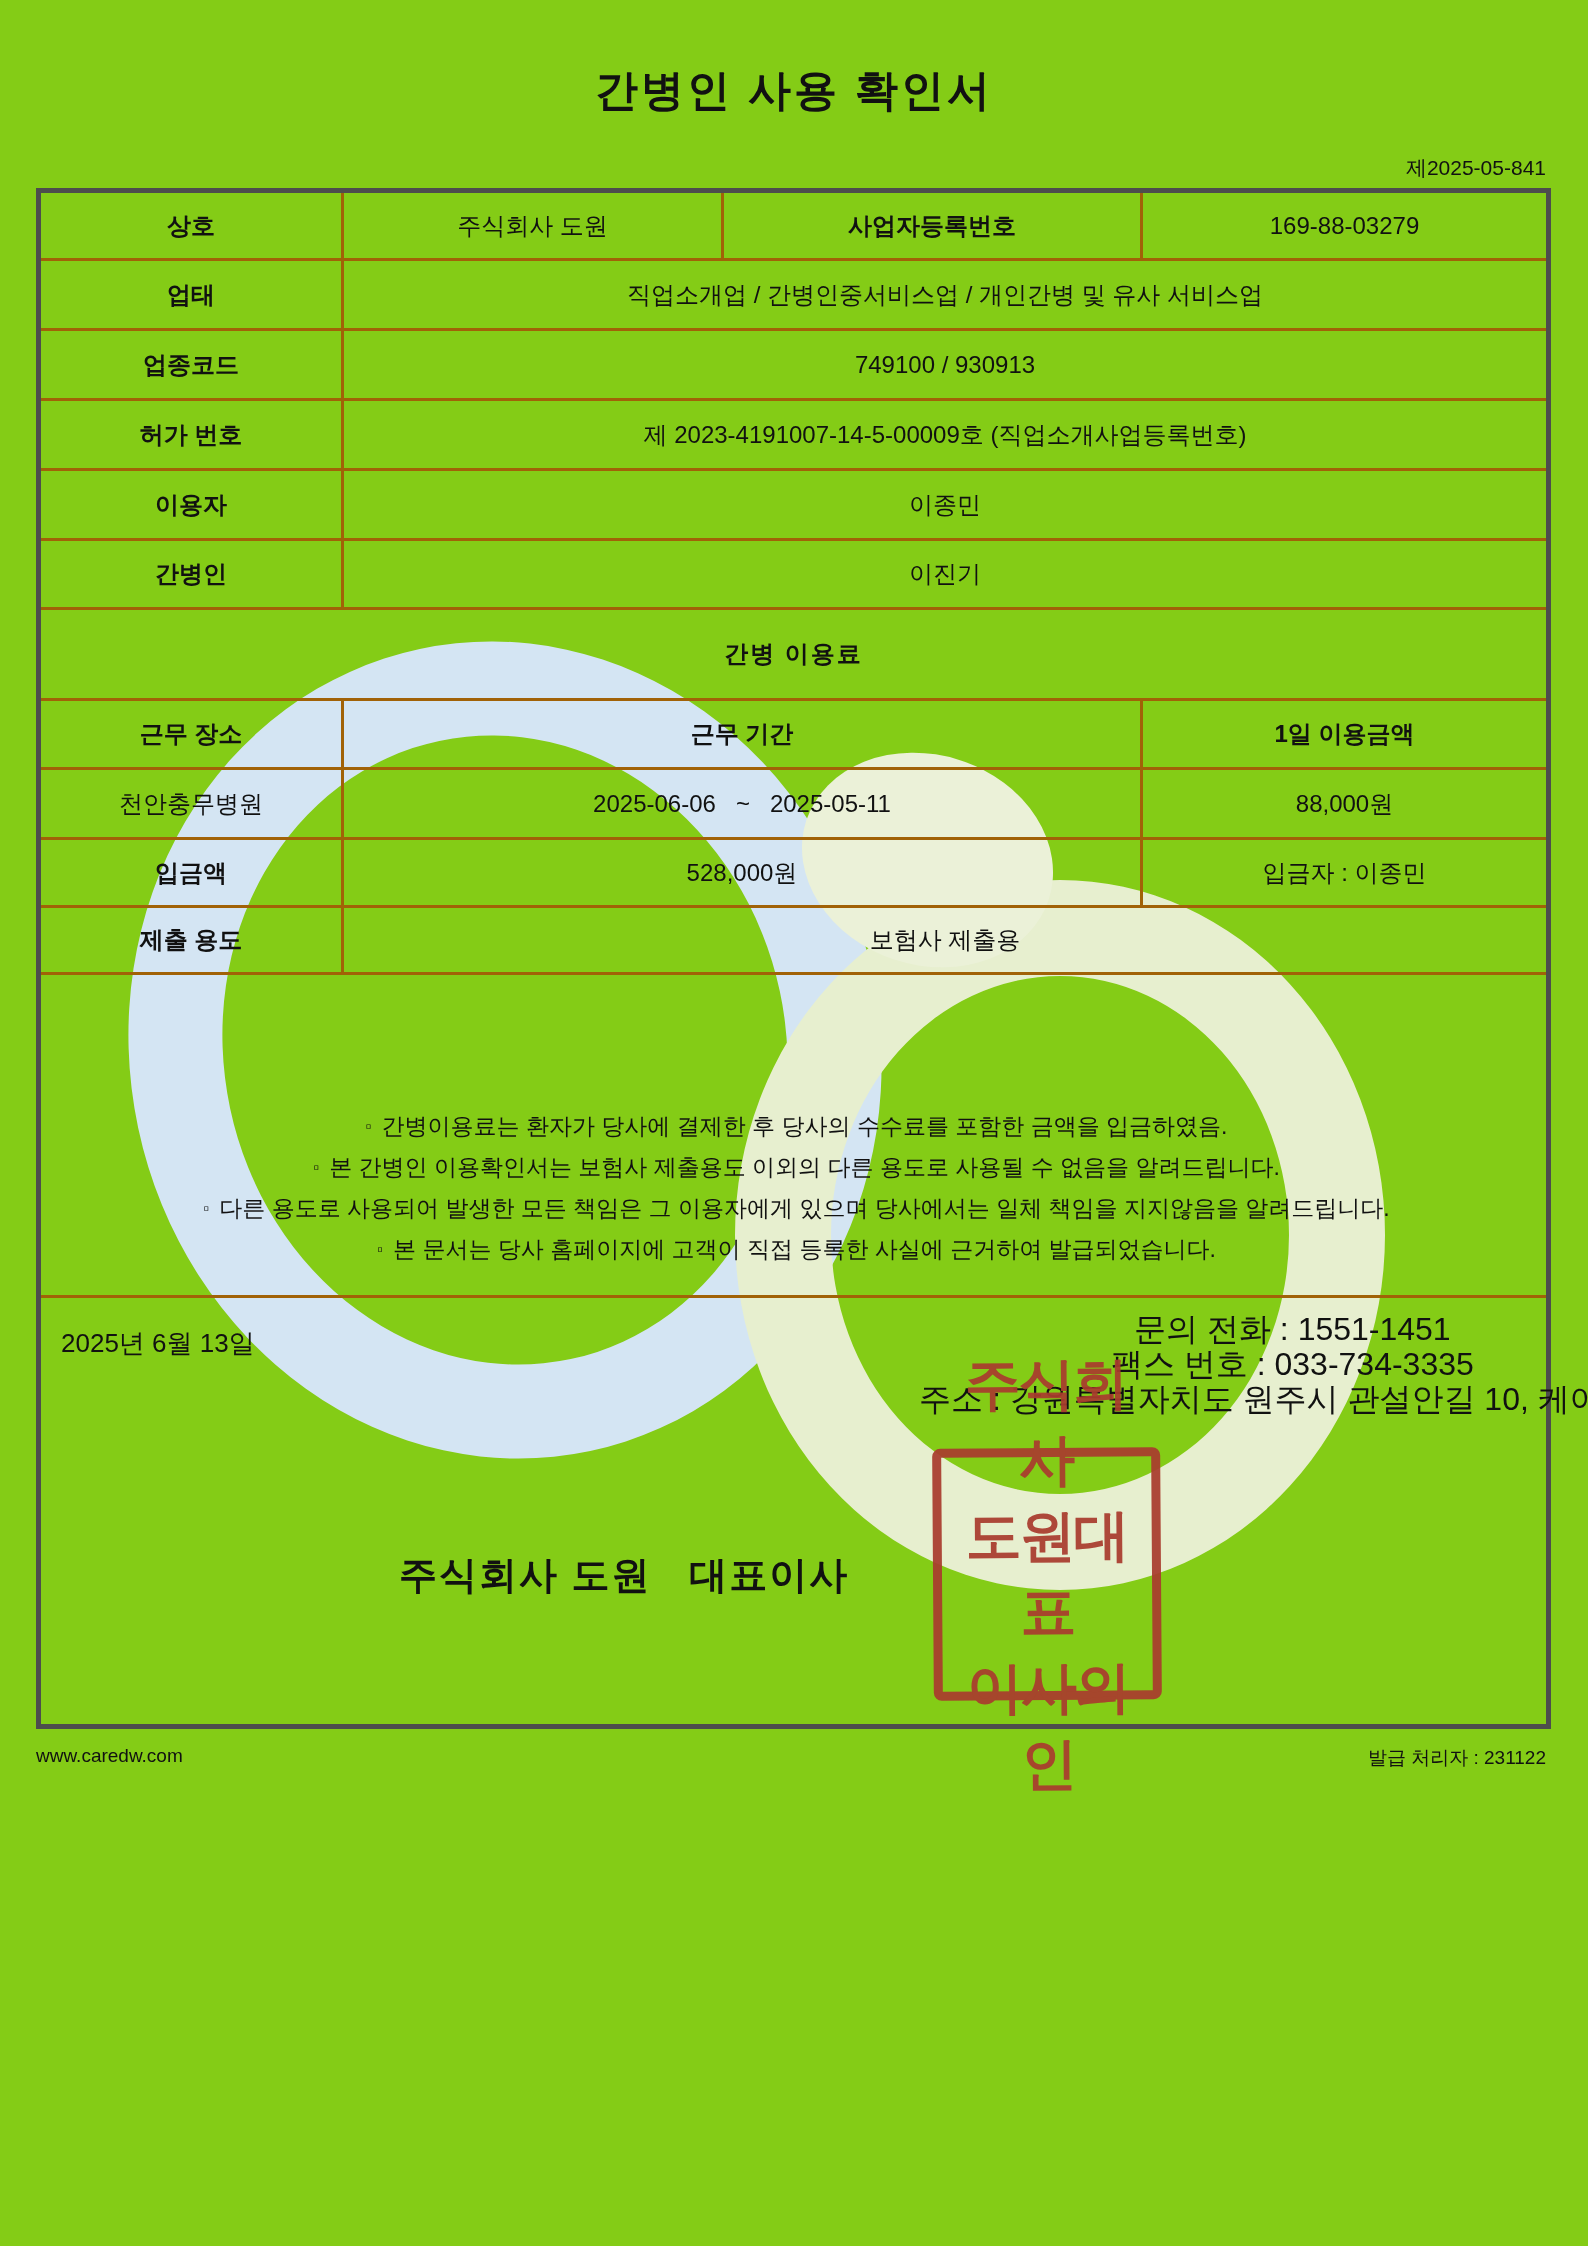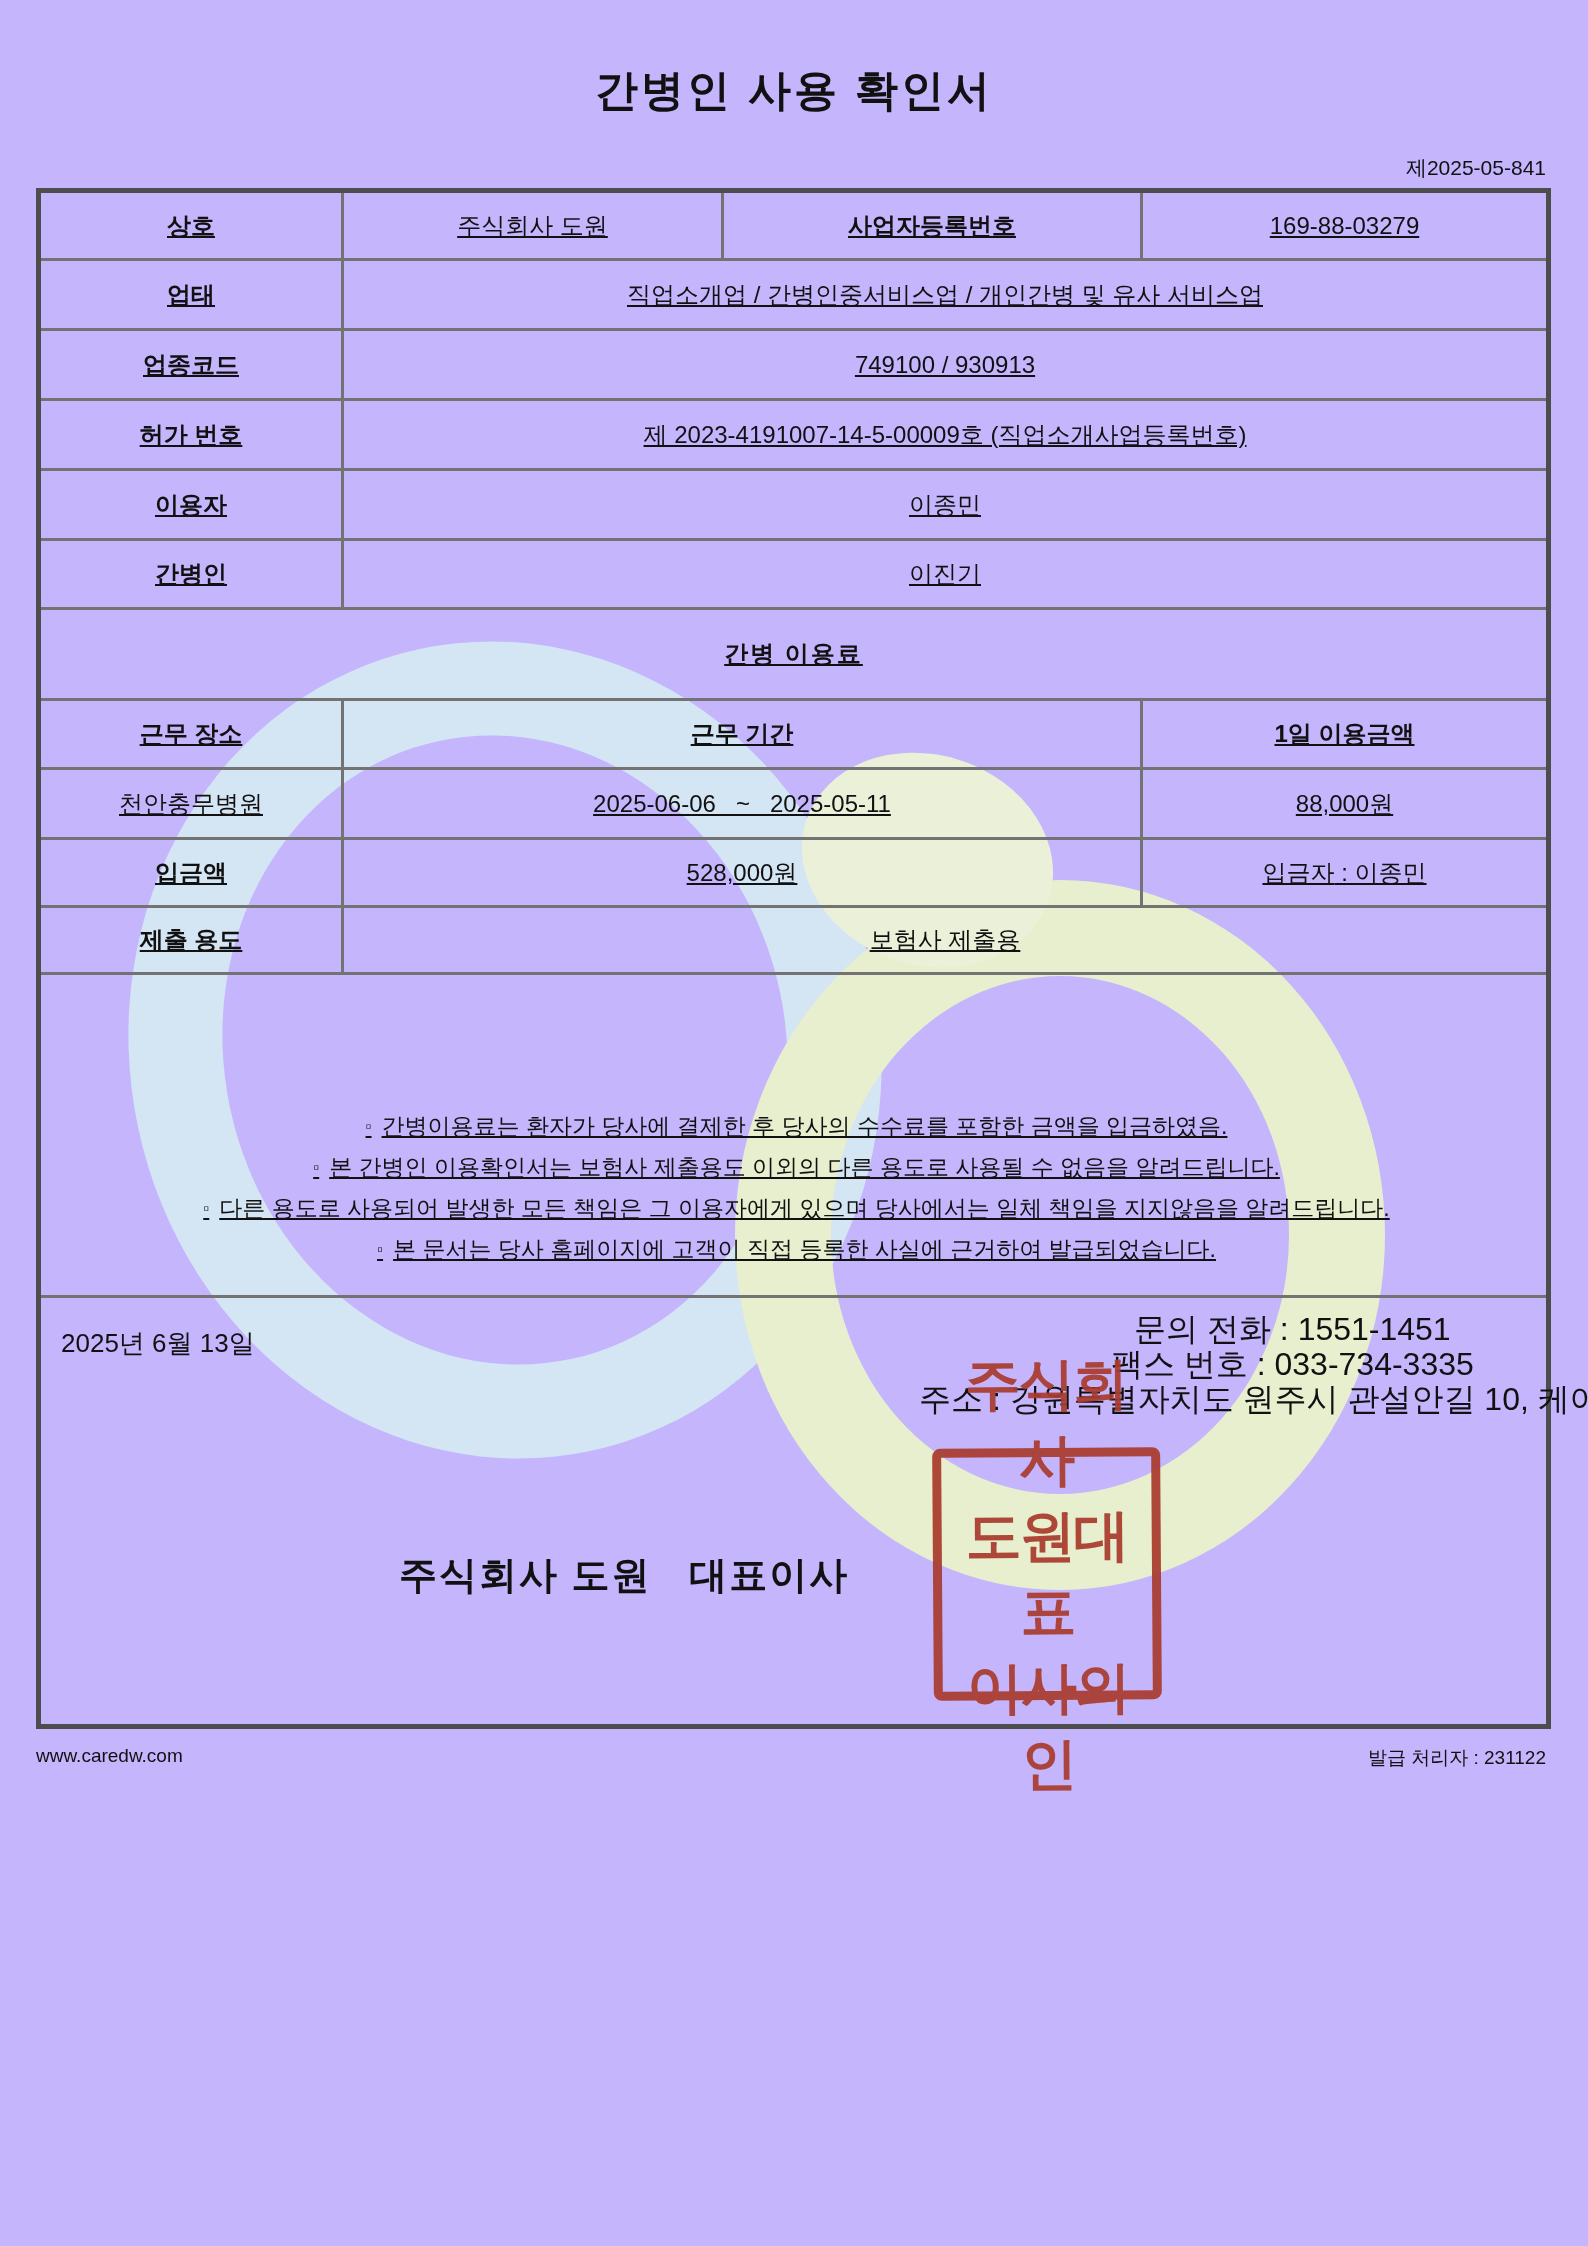--- a/index.html
+++ b/index.html
@@ -1,20 +1,20 @@
 <!DOCTYPE html>
 <html><head>
 <meta charset="utf-8">
 <style>
   * { margin:0; padding:0; box-sizing:border-box; }
   html,body { background:#ffffff; }
   .page {
     position:relative;
     width:1588px; height:2246px;
-    background:#c4b5fd;
+    background:#84cc16;
     overflow:hidden;
     font-family:"Liberation Sans", sans-serif;
     color:#111;
   }
   
   .wm { position:absolute; z-index:0; }
   .wm-blue-ring {
     left:130px; top:640px; width:750px; height:820px;
     border:94px solid #d4e5f3; border-radius:50%;
     transform:rotate(-12deg);
@@ -37,25 +37,24 @@
   }
   .doc-number {
     width:1510px; margin:34px 0 6px 36px;
     text-align:right; font-size:21px;
   }
   table.main {
     width:1510px; margin-left:36px;
     border-collapse:collapse; table-layout:fixed;
   }
   table.main td {
-    border:3px solid #737373;
+    border:3px solid #a16207;
     text-align:center; vertical-align:middle;
     font-size:24px;
     background:transparent;
-    text-decoration:underline;
   }
   table.main { border:5px solid #4d4d4d; }
   td.lbl { font-weight:bold; font-size:25px; }
   .h69{height:69px}.h70{height:70px}.h91{height:91px}.h68{height:68px}.h67{height:67px}
   td.band { font-size:37px; font-weight:bold; letter-spacing:2px; }
   td.pre { white-space:pre; }
   
   td.notes-cell {
     height:323px; vertical-align:top; text-align:left;
     padding:106px 20px 0 26px;

